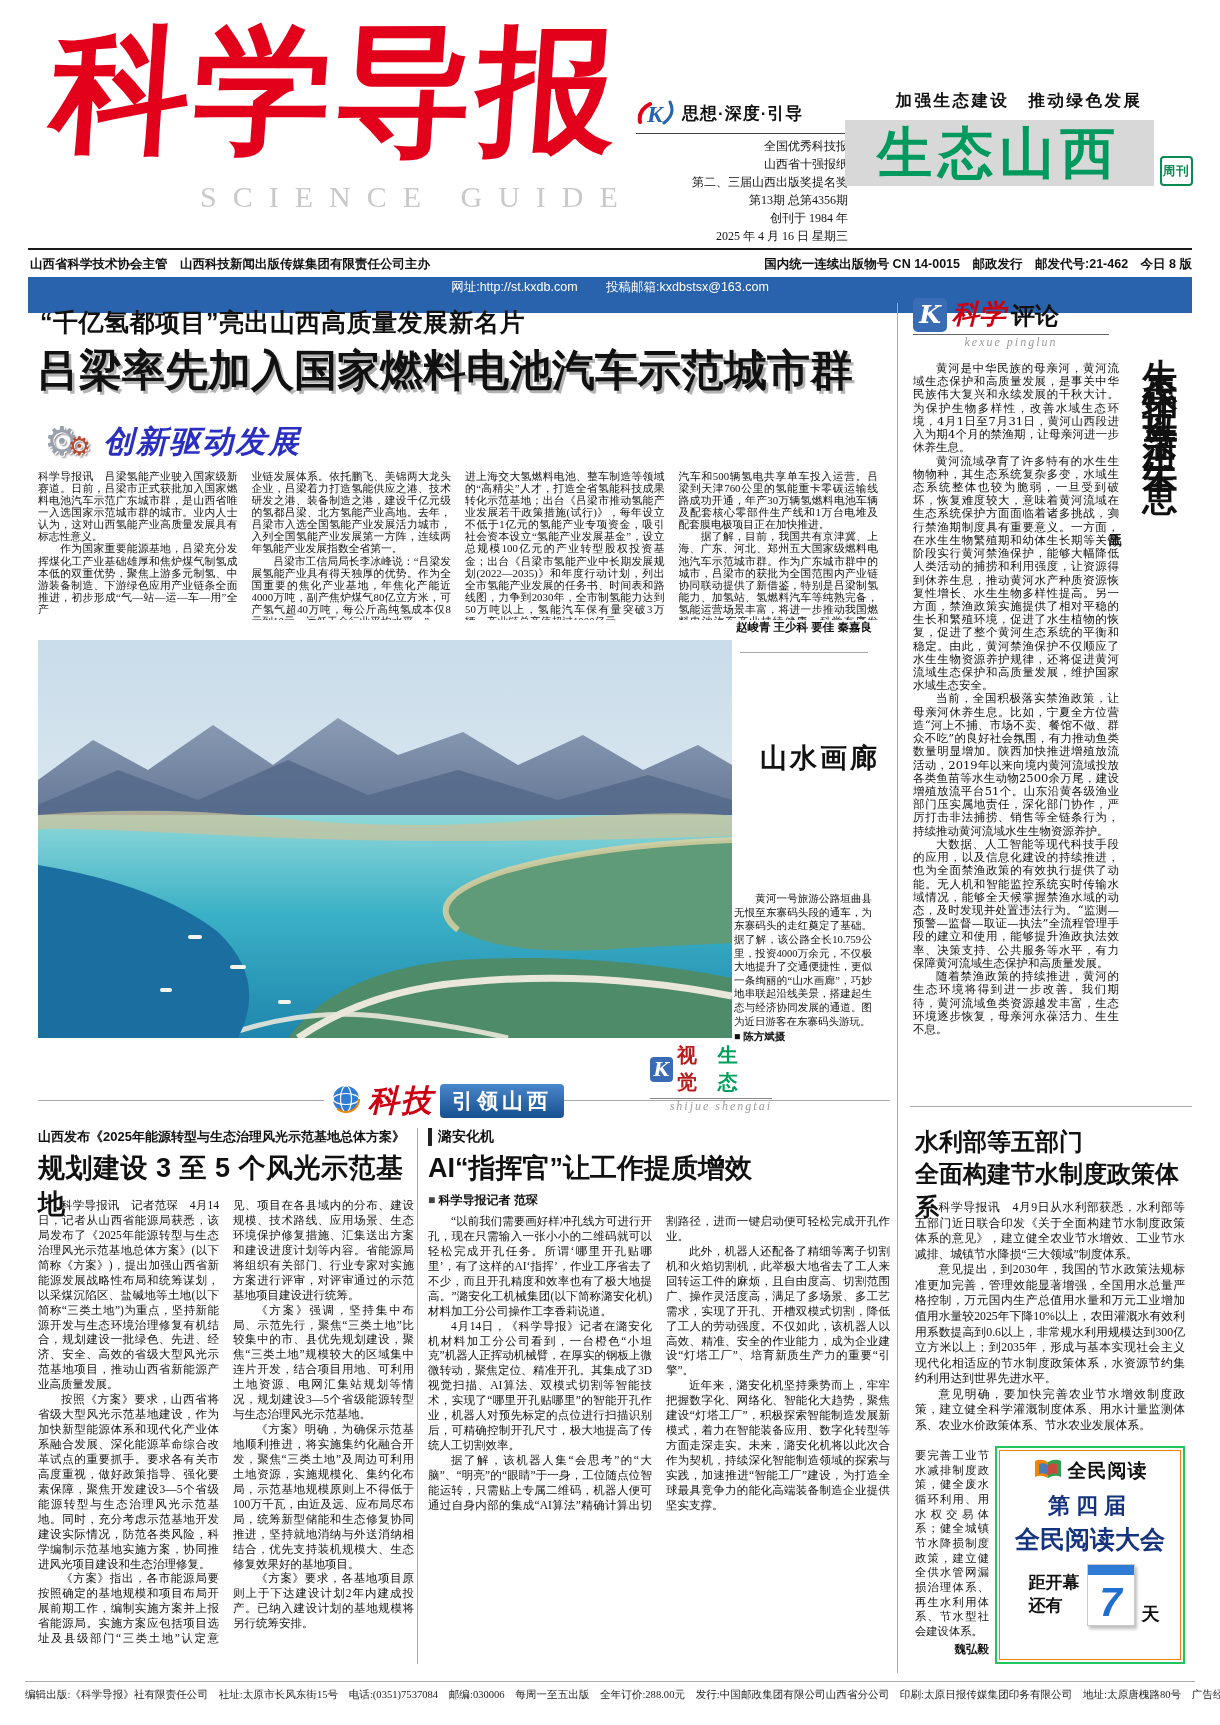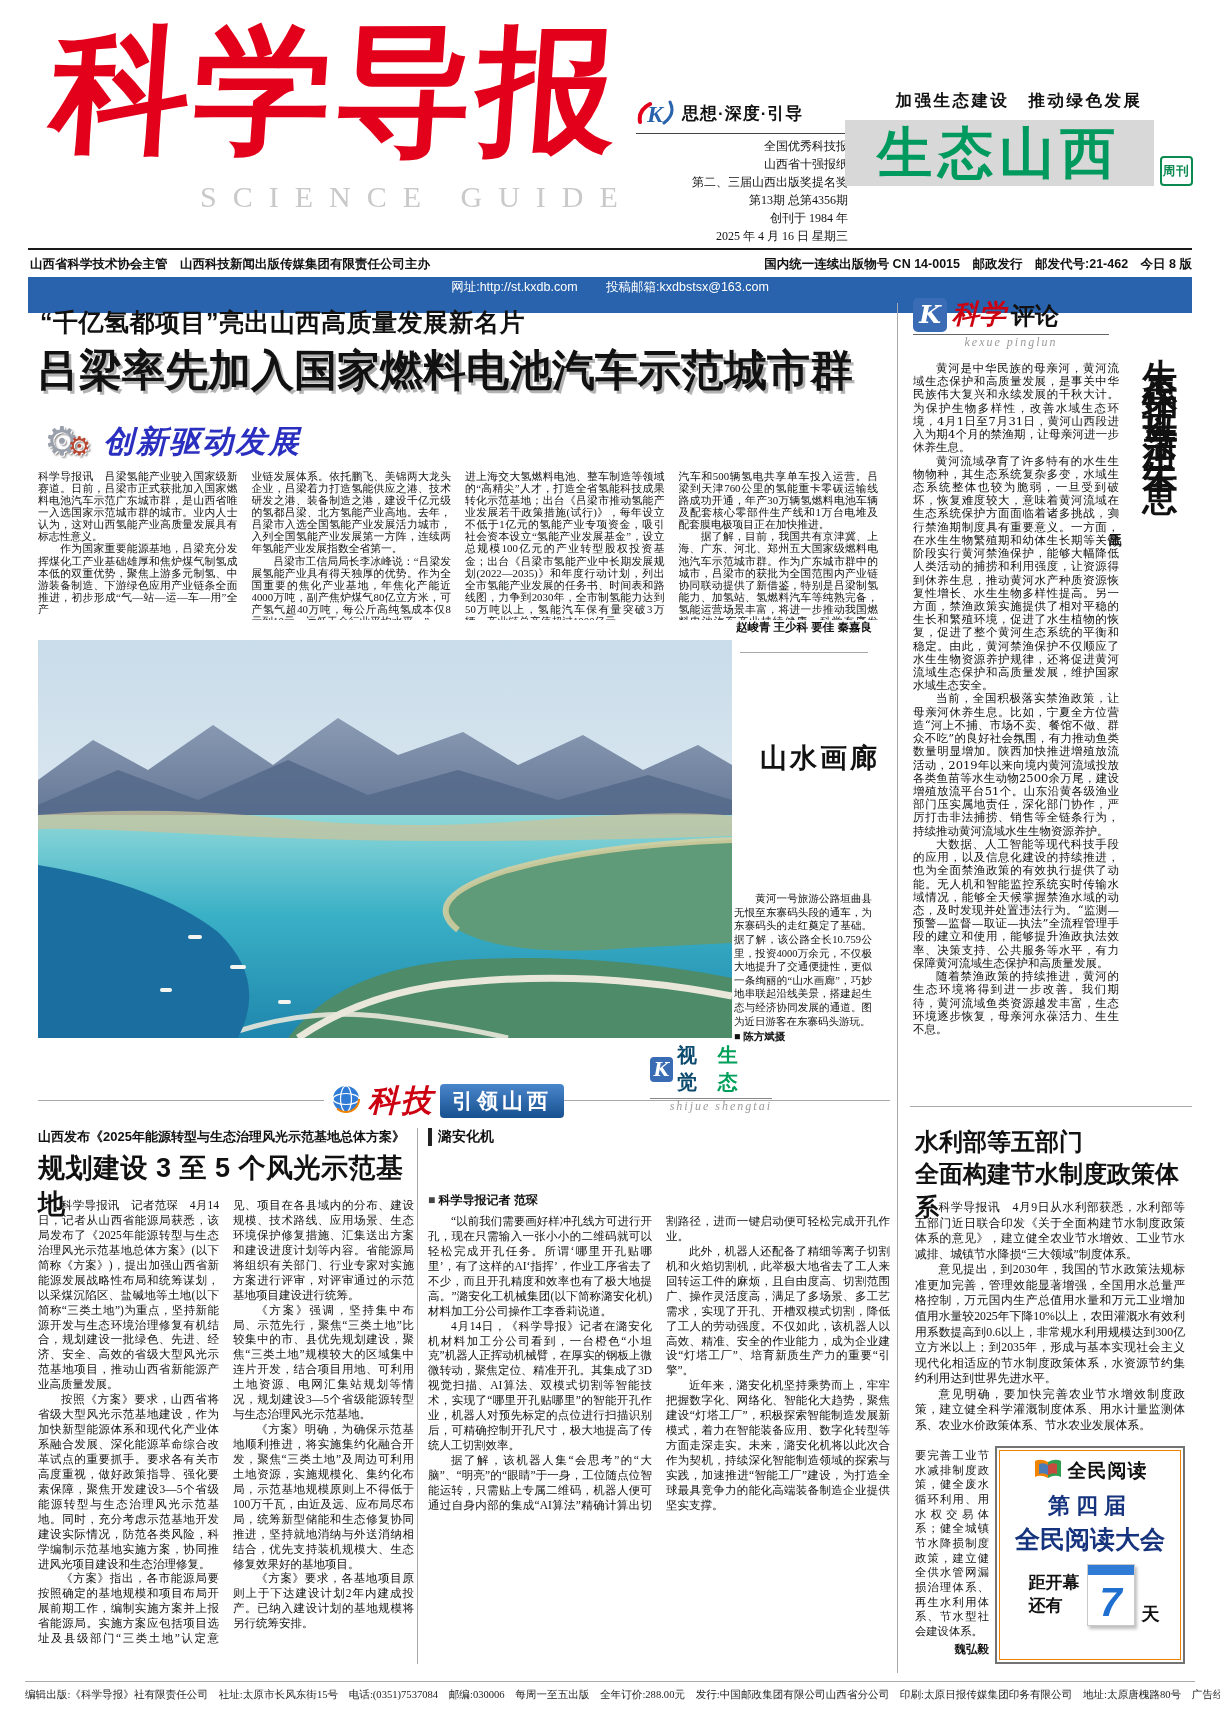--- a/index.html
+++ b/index.html
@@ -54,21 +54,21 @@
   
   .photo { left:38px; top:640px; width:694px; height:398px; overflow:hidden; }
   .cap-rule { left:740px; top:652px; width:128px; }
   .photo-label { left:760px; top:740px; font-size:27px; font-weight:bold; font-family:"Liberation Sans",sans-serif; letter-spacing:3px; }
   .photo-caption { left:734px; top:892px; width:138px; font-size:10.5px; line-height:1.3; text-align:justify; }
   .photo-credit { font-weight:bold; margin-top:2px; font-family:"Liberation Sans",sans-serif; font-size:10.5px; }
   .visual-logo { left:650px; top:1042px; width:122px; }
   .vl-row { display:flex; align-items:center; gap:4px; border-bottom:1px solid #888; padding-bottom:2px; }
   .k-badge { width:25px; height:25px; background:#3a6cb6; color:#fff; font-weight:bold; font-size:18px; text-align:center; line-height:25px;
              border-radius:4px; font-family:"DejaVu Serif",serif; font-style:italic; }
-  .vl-cn1 { color:#0c4a6e; font-size:20px; font-weight:bold; font-family:"DejaVu Serif",serif; }
+  .vl-cn1 { color:#b91c1c; font-size:20px; font-weight:bold; font-family:"DejaVu Serif",serif; }
   .vl-cn2 { color:#00a05a; font-size:20px; font-weight:bold; letter-spacing:4px; font-family:"DejaVu Serif",serif; }
   .pinyin { color:#9a9a9a; font-style:italic; font-size:12px; letter-spacing:2px; text-align:right; font-family:"Liberation Serif",serif; }
 
   
   .comm-badge { left:913px; top:296px; width:240px; }
   .cb-row { display:flex; align-items:flex-end; gap:5px; border-bottom:1.5px solid #666; padding-bottom:2px; width:196px; }
   .cb-k { width:34px; height:34px; background:#3a6cb6; color:#fff; font-weight:bold; font-size:25px; line-height:34px; text-align:center;
           border-radius:5px; font-family:"DejaVu Serif",serif; font-style:italic; }
   .cb-cn1 { color:#cc0010; font-size:27px; font-weight:bold; font-style:italic; font-family:"DejaVu Serif",serif; }
   .cb-cn2 { color:#111; font-size:24px; font-weight:bold; font-family:"Liberation Sans",sans-serif; }
@@ -81,21 +81,21 @@
                   font-family:"Liberation Sans",sans-serif; letter-spacing:11px; }
 
   
   .water-title { left:915px; top:1126px; width:272px; font-size:24px; font-weight:bold; font-family:"Liberation Sans",sans-serif; line-height:1.35; }
   .water-body { left:915px; top:1200px; width:270px; height:242px; overflow:hidden; font-size:11.8px; line-height:1.32; text-align:justify; }
   .water-body p, .wind-body p, .ai-body p { text-indent:2em; }
   .water-side { left:915px; top:1448px; width:74px; height:192px; overflow:hidden; font-size:11.3px; line-height:1.3; text-align:justify; }
   .water-byline { left:915px; top:1642px; width:74px; text-align:right; font-weight:bold; font-size:11.5px; font-family:"Liberation Sans",sans-serif; }
 
   
-  .reading-box { left:995px; top:1446px; width:190px; height:218px; border:2px solid #737373; padding:2px; background:#fff; }
+  .reading-box { left:995px; top:1446px; width:190px; height:218px; border:2px solid #22c55e; padding:2px; background:#fff; }
   .reading-inner { border:1px solid #f08300; height:100%; padding:6px 4px; display:flex; flex-direction:column; align-items:center; }
   .rb-logo-row { display:flex; align-items:center; gap:5px; }
   .rb-logo-text { font-size:19px; font-weight:900; font-family:"Liberation Sans",sans-serif; letter-spacing:1px; }
   .rb-line1 { margin-top:6px; font-size:22px; font-weight:900; color:#16337e; font-family:"Liberation Sans",sans-serif; letter-spacing:6px; }
   .rb-line2 { margin-top:2px; font-size:25px; font-weight:900; color:#16337e; font-family:"Liberation Sans",sans-serif; }
   .rb-count { margin-top:8px; display:flex; align-items:center; gap:7px;margin-left:8px; }
   .rb-prefix { font-size:17px; font-weight:bold; line-height:1.35; font-family:"Liberation Sans",sans-serif; }
   .rb-card { width:48px; height:62px; background:#fff; border:1px solid #c9c9c9; box-shadow:2px 3px 3px rgba(0,0,0,.25); position:relative;
              display:flex; align-items:flex-end; justify-content:center; }
   .rb-card::before { content:""; position:absolute; top:0; left:0; right:0; height:10px; background:#2f7bd6; }
@@ -334,20 +334,21 @@
     <p>按照《方案》要求，山西省将省级大型风光示范基地建设，作为加快新型能源体系和现代化产业体系融合发展、深化能源革命综合改革试点的重要抓手。要求各有关市高度重视，做好政策指导、强化要素保障，聚焦开发建设3—5个省级能源转型与生态治理风光示范基地。同时，充分考虑示范基地开发建设实际情况，防范各类风险，科学编制示范基地实施方案，协同推进风光项目建设和生态治理修复。</p>
     <p>《方案》指出，各市能源局要按照确定的基地规模和项目布局开展前期工作，编制实施方案并上报省能源局。实施方案应包括项目选址及县级部门“三类土地”认定意见、项目在各县域内的分布、建设规模、技术路线、应用场景、生态环境保护修复措施、汇集送出方案和建设进度计划等内容。省能源局将组织有关部门、行业专家对实施方案进行评审，对评审通过的示范基地项目建设进行统筹。</p>
     <p>《方案》强调，坚持集中布局、示范先行，聚焦“三类土地”比较集中的市、县优先规划建设，聚焦“三类土地”规模较大的区域集中连片开发，结合项目用地、可利用土地资源、电网汇集站规划等情况，规划建设3—5个省级能源转型与生态治理风光示范基地。</p>
     <p>《方案》明确，为确保示范基地顺利推进，将实施集约化融合开发，聚焦“三类土地”及周边可利用土地资源，实施规模化、集约化布局，示范基地规模原则上不得低于100万千瓦，由近及远、应布局尽布局，统筹新型储能和生态修复协同推进，坚持就地消纳与外送消纳相结合，优先支持装机规模大、生态修复效果好的基地项目。</p>
     <p>《方案》要求，各基地项目原则上于下达建设计划2年内建成投产。已纳入建设计划的基地规模将另行统筹安排。</p>
   </div>
 
   <div class="abs vline" style="left:417px; top:1128px; height:536px;"></div>
 
   <div class="abs ai-kicker">潞安化机</div>
+  <div class="abs ai-headline">AI“指挥官”让工作提质增效</div>
   <div class="abs ai-byline">
     <span class="sq">■</span>
     <span>科学导报记者 范琛</span>
   </div>
   <div class="abs ai-body">
     <p>“以前我们需要画好样冲孔线方可进行开孔，现在只需输入一张小小的二维码就可以轻松完成开孔任务。所谓‘哪里开孔贴哪里’，有了这样的AI‘指挥’，作业工序省去了不少，而且开孔精度和效率也有了极大地提高。”潞安化工机械集团(以下简称潞安化机)材料加工分公司操作工李香莉说道。</p>
     <p>4月14日，《科学导报》记者在潞安化机材料加工分公司看到，一台橙色“小坦克”机器人正挥动机械臂，在厚实的钢板上微微转动，聚焦定位、精准开孔。其集成了3D视觉扫描、AI算法、双模式切割等智能技术，实现了“哪里开孔贴哪里”的智能开孔作业，机器人对预先标定的点位进行扫描识别后，可精确控制开孔尺寸，极大地提高了传统人工切割效率。</p>
     <p>据了解，该机器人集“会思考”的“大脑”、“明亮”的“眼睛”于一身，工位随点位智能运转，只需贴上专属二维码，机器人便可通过自身内部的集成“AI算法”精确计算出切割路径，进而一键启动便可轻松完成开孔作业。</p>
     <p>此外，机器人还配备了精细等离子切割机和火焰切割机，此举极大地省去了工人来回转运工件的麻烦，且自由度高、切割范围广、操作灵活度高，满足了多场景、多工艺需求，实现了开孔、开槽双模式切割，降低了工人的劳动强度。不仅如此，该机器人以高效、精准、安全的作业能力，成为企业建设“灯塔工厂”、培育新质生产力的重要“引擎”。</p>
     <p>近年来，潞安化机坚持乘势而上，牢牢把握数字化、网络化、智能化大趋势，聚焦建设“灯塔工厂”，积极探索智能制造发展新模式，着力在智能装备应用、数字化转型等方面走深走实。未来，潞安化机将以此次合作为契机，持续深化智能制造领域的探索与实践，加速推进“智能工厂”建设，为打造全球最具竞争力的能化高端装备制造企业提供坚实支撑。</p>

